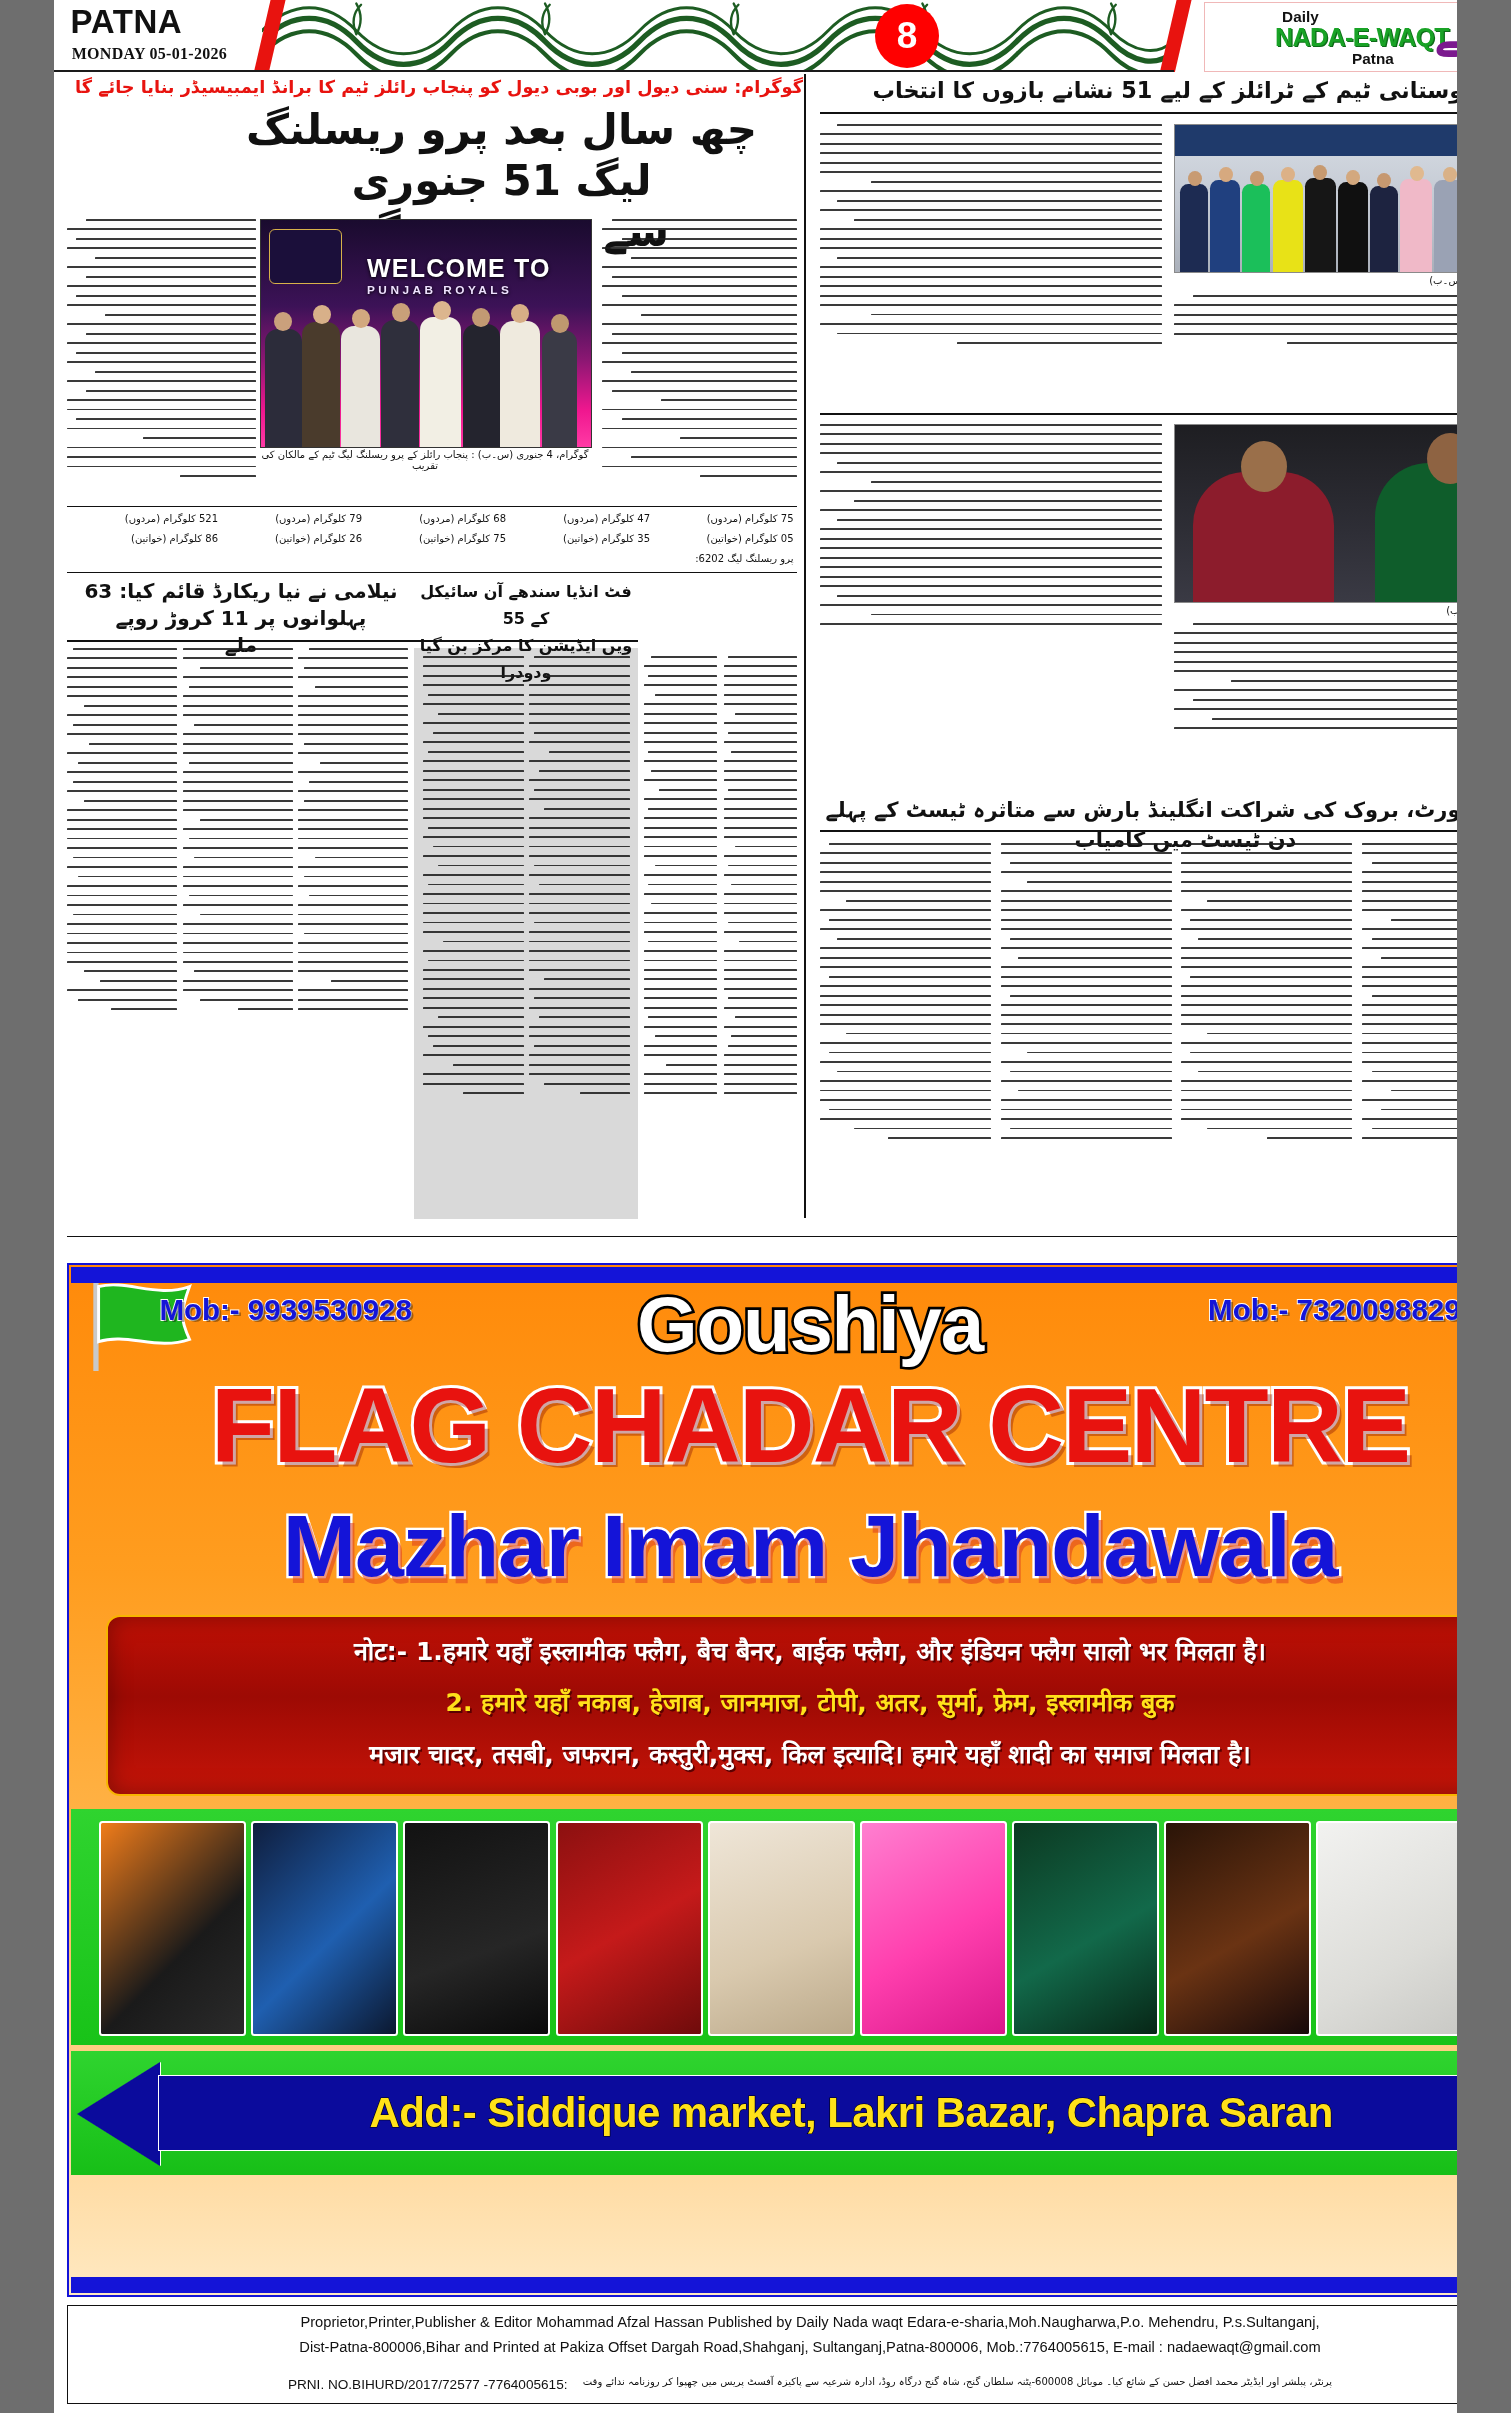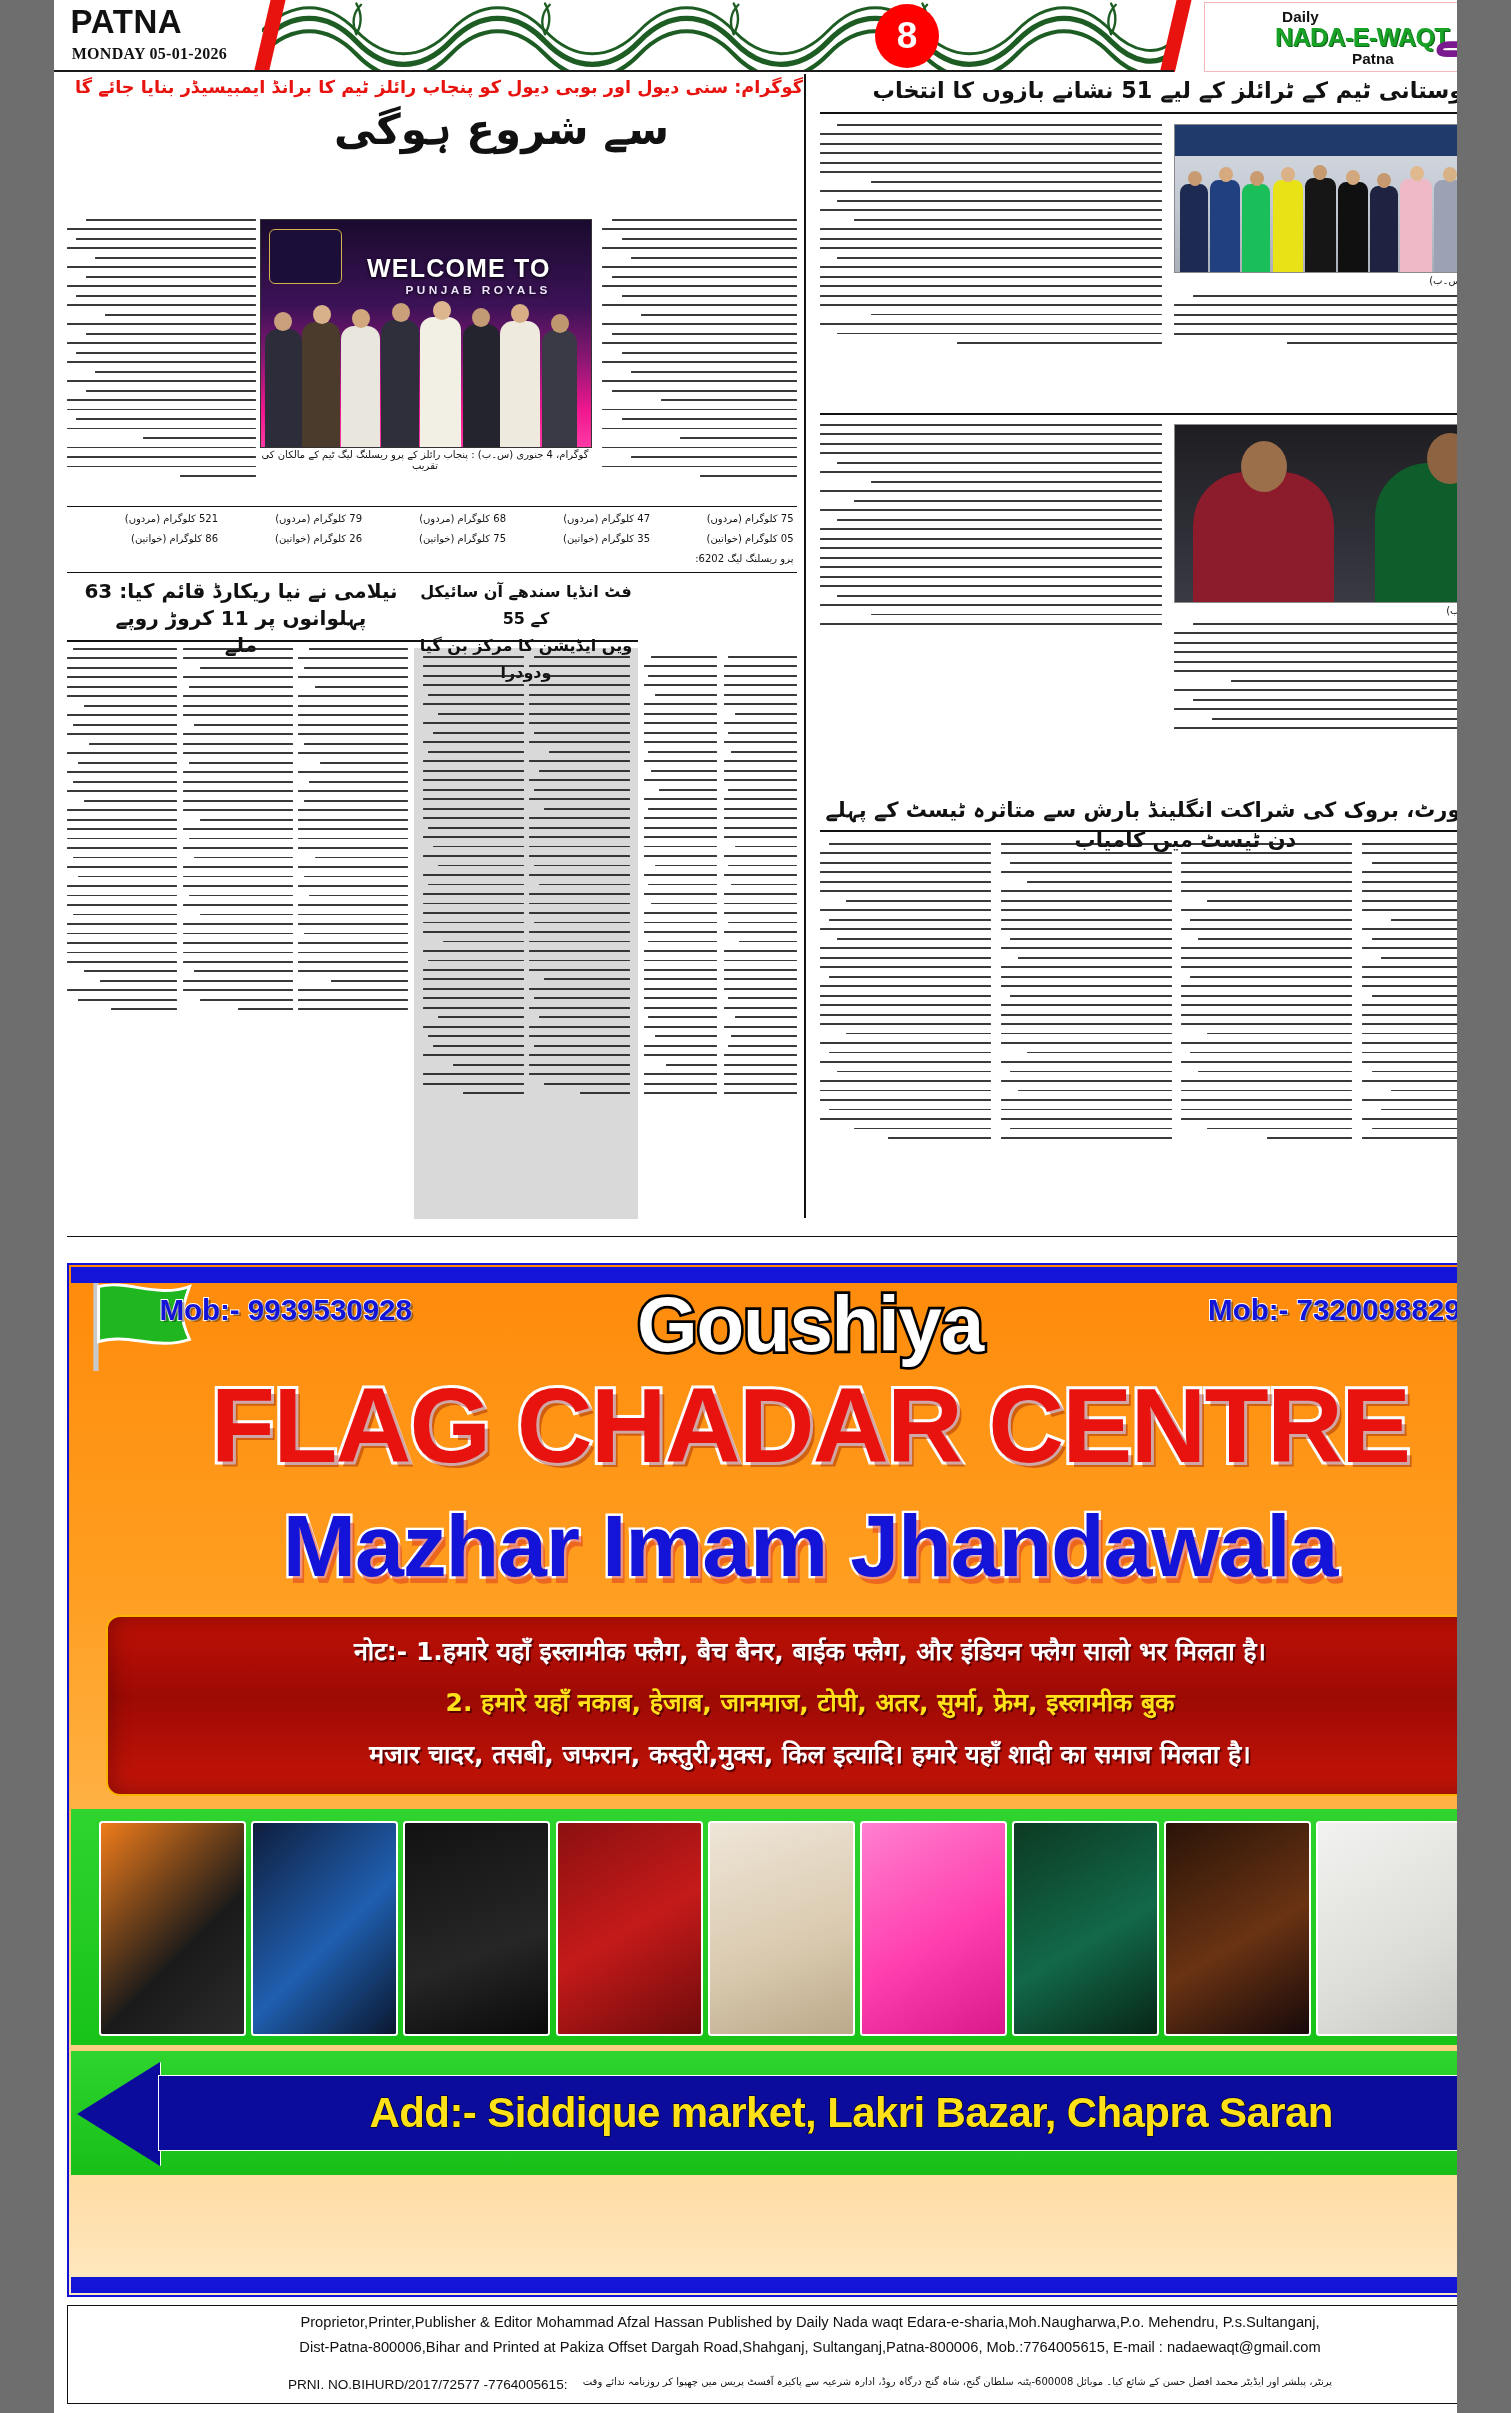--- a/index.html
+++ b/index.html
@@ -61,21 +61,21 @@
   .lead-hl{position:absolute;left:147px;top:104px;width:601px;}
   .lead-hl .l1,.lead-hl .l2{font-size:42px;line-height:51px;text-align:center;color:#111;font-weight:bold;}
 
   .leadphoto{position:absolute;left:206px;top:219px;width:330px;height:227px;overflow:hidden;
      background:#2a1540;border:0.6px solid #333;}
   .leadphoto .stage{position:absolute;inset:0;
      background:linear-gradient(180deg,#1a0b2e 0%,#3c1257 38%,#8d1773 62%,#f0178f 84%,#ff3aa5 100%);}
   .leadphoto .logoblob{position:absolute;left:8.3px;top:9.4px;width:71px;height:53px;border-radius:5.9px;
      background:#1b0f3a;border:1.2px solid #d8b24a;}
   .leadphoto .welcome{position:absolute;left:106px;top:34px;font-size:25px;font-weight:bold;color:#fff;
-     font-family:"Liberation Sans",sans-serif;letter-spacing:1.2px;text-shadow:0 1.2px 3.5px #000;text-align:right;}
+     font-family:"Liberation Sans",sans-serif;letter-spacing:1.2px;text-shadow:0 1.2px 3.5px #000;}
   .leadphoto .welcome small{display:block;font-size:11.8px;letter-spacing:3.5px;color:#efe2ff;}
   .fig{position:absolute;bottom:0;border-radius:13px 13px 0 0;}
 
   .photo-cap{position:absolute;font-size:10px;color:#111;direction:rtl;text-align:center;
      font-family:"DejaVu Sans",sans-serif;}
 
   
   .resbox{position:absolute;border-top:1.8px solid #111;border-bottom:1.8px solid #111;}
   .resbox .cell{font-size:10px;color:#111;direction:rtl;font-family:"DejaVu Sans",sans-serif;
      line-height:15.3px;}
@@ -190,20 +190,21 @@
       </div>
     </div>
     <div class="mast-rule"></div>
   </div>
 
   <div class="kicker">
     <div class="t ur hd-red">گوگرام: سنی دیول اور بوبی دیول کو پنجاب رائلز ٹیم کا برانڈ ایمبیسیڈر بنایا جائے گا</div>
   </div>
 
   <div class="lead-hl">
+    <div class="l1 ur">چھ سال بعد پرو ریسلنگ لیگ 15 جنوری</div>
     <div class="l2 ur">سے شروع ہوگی</div>
   </div>
 
   <div class="leadphoto">
     <div class="stage"></div>
     <div class="logoblob"></div>
     <div class="welcome">
       <span>WELCOME TO</span>
       <small>PUNJAB ROYALS</small>
     </div>

